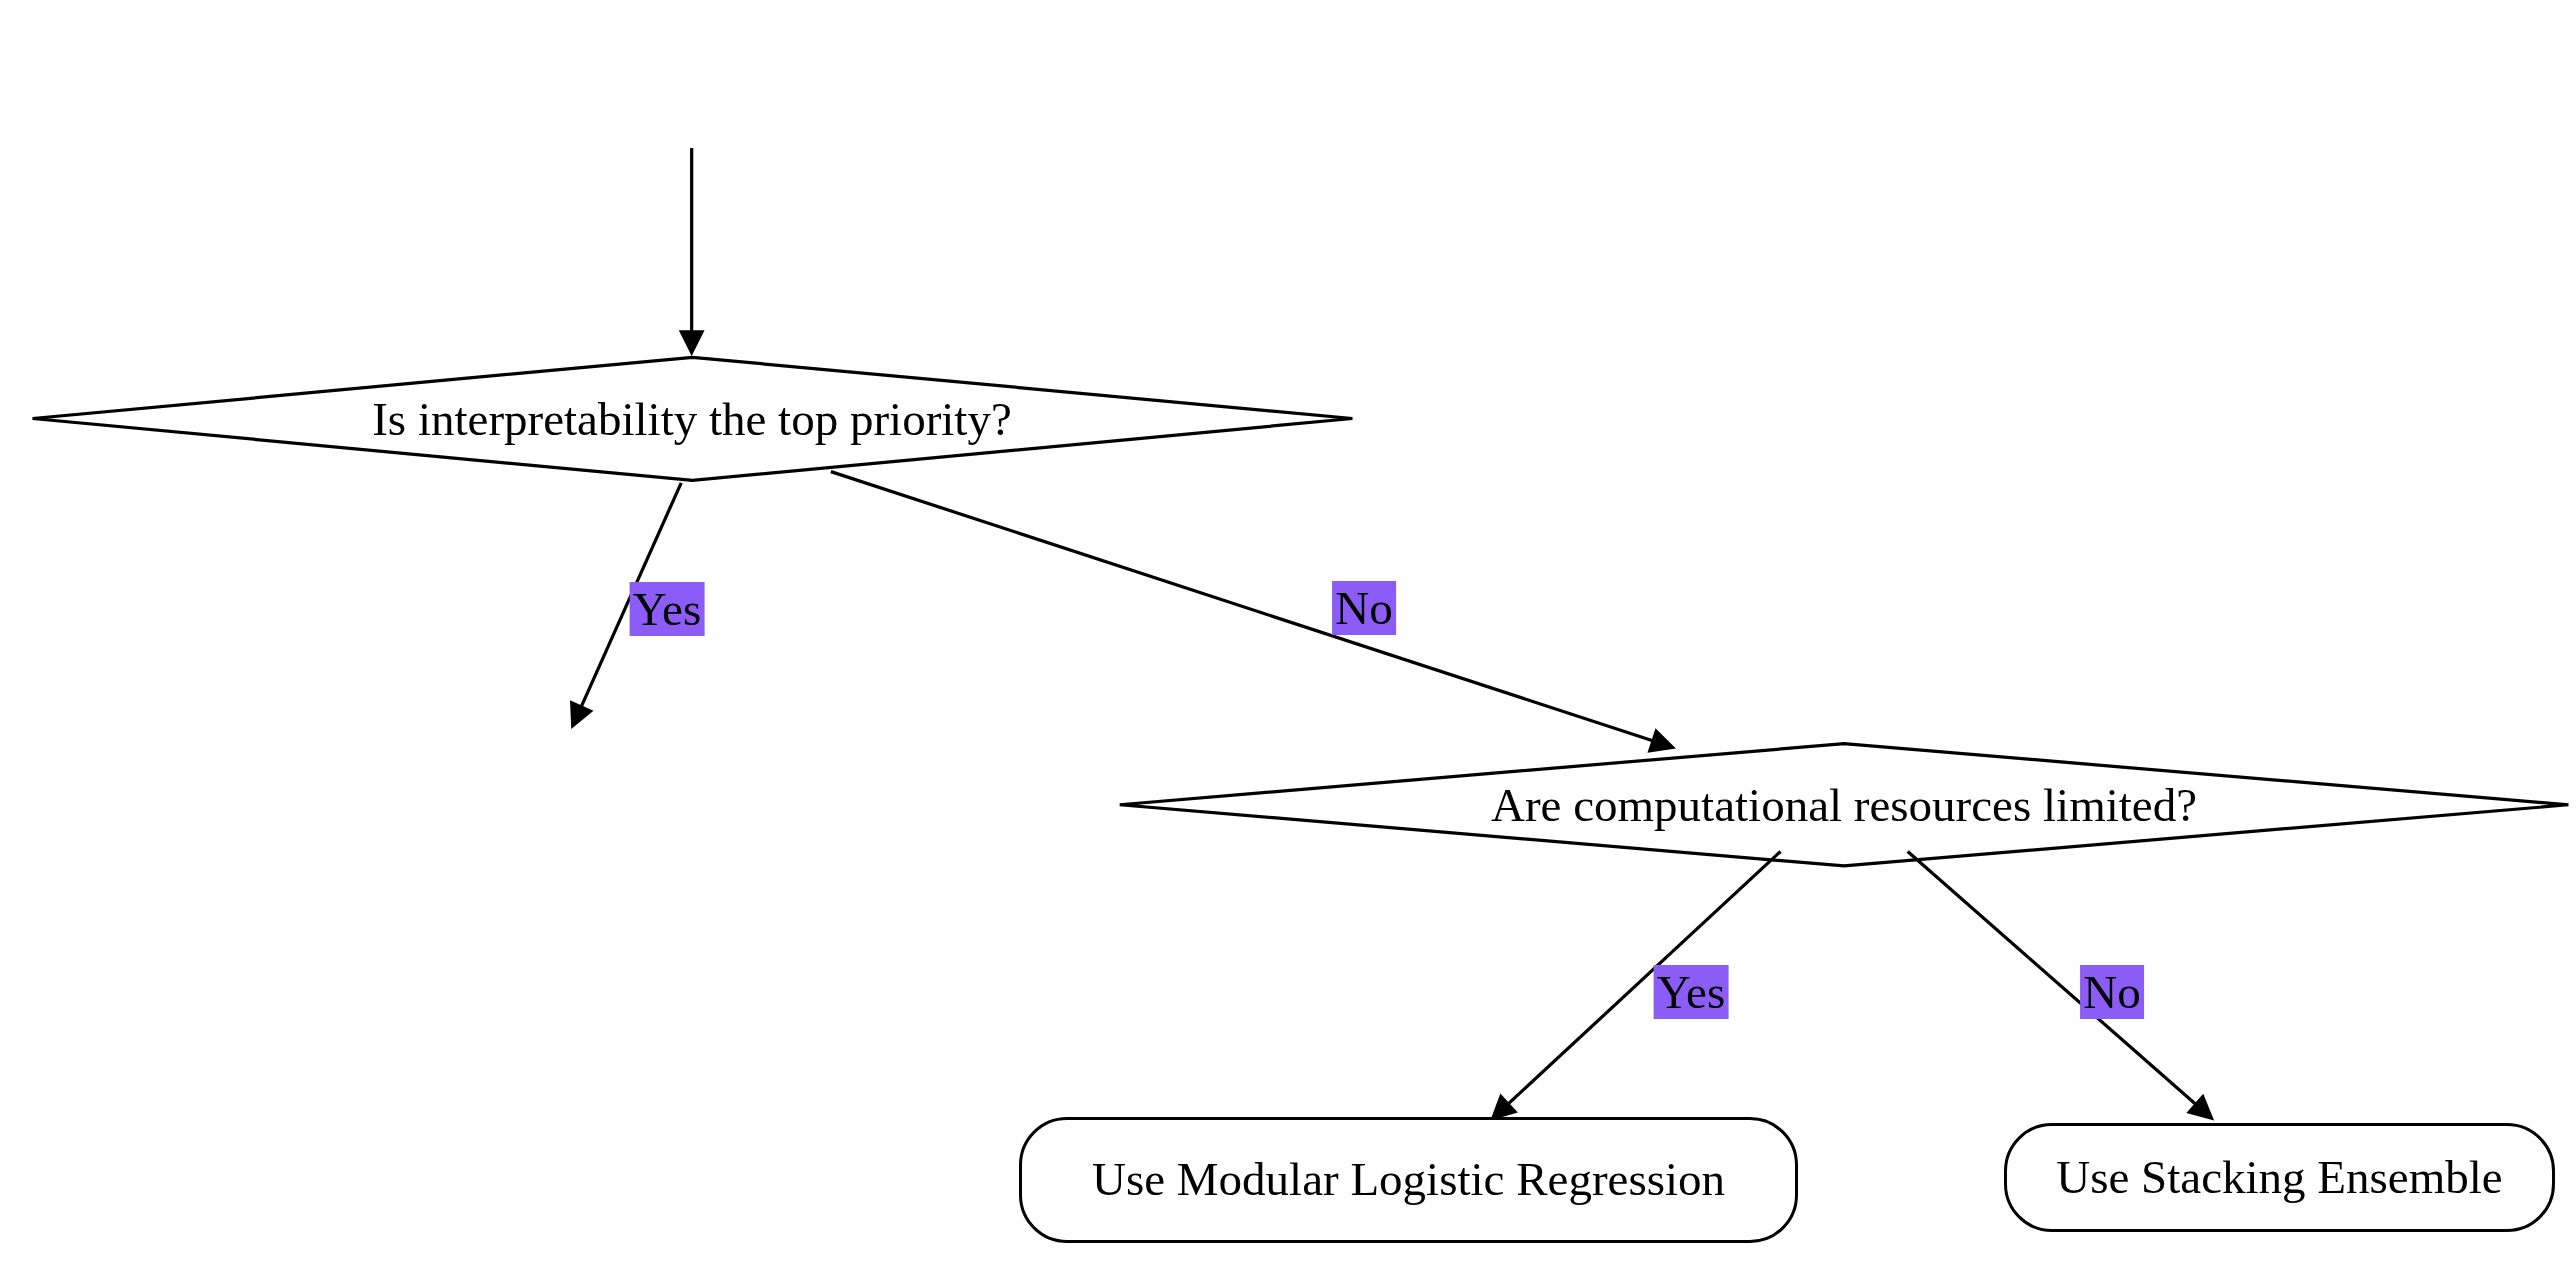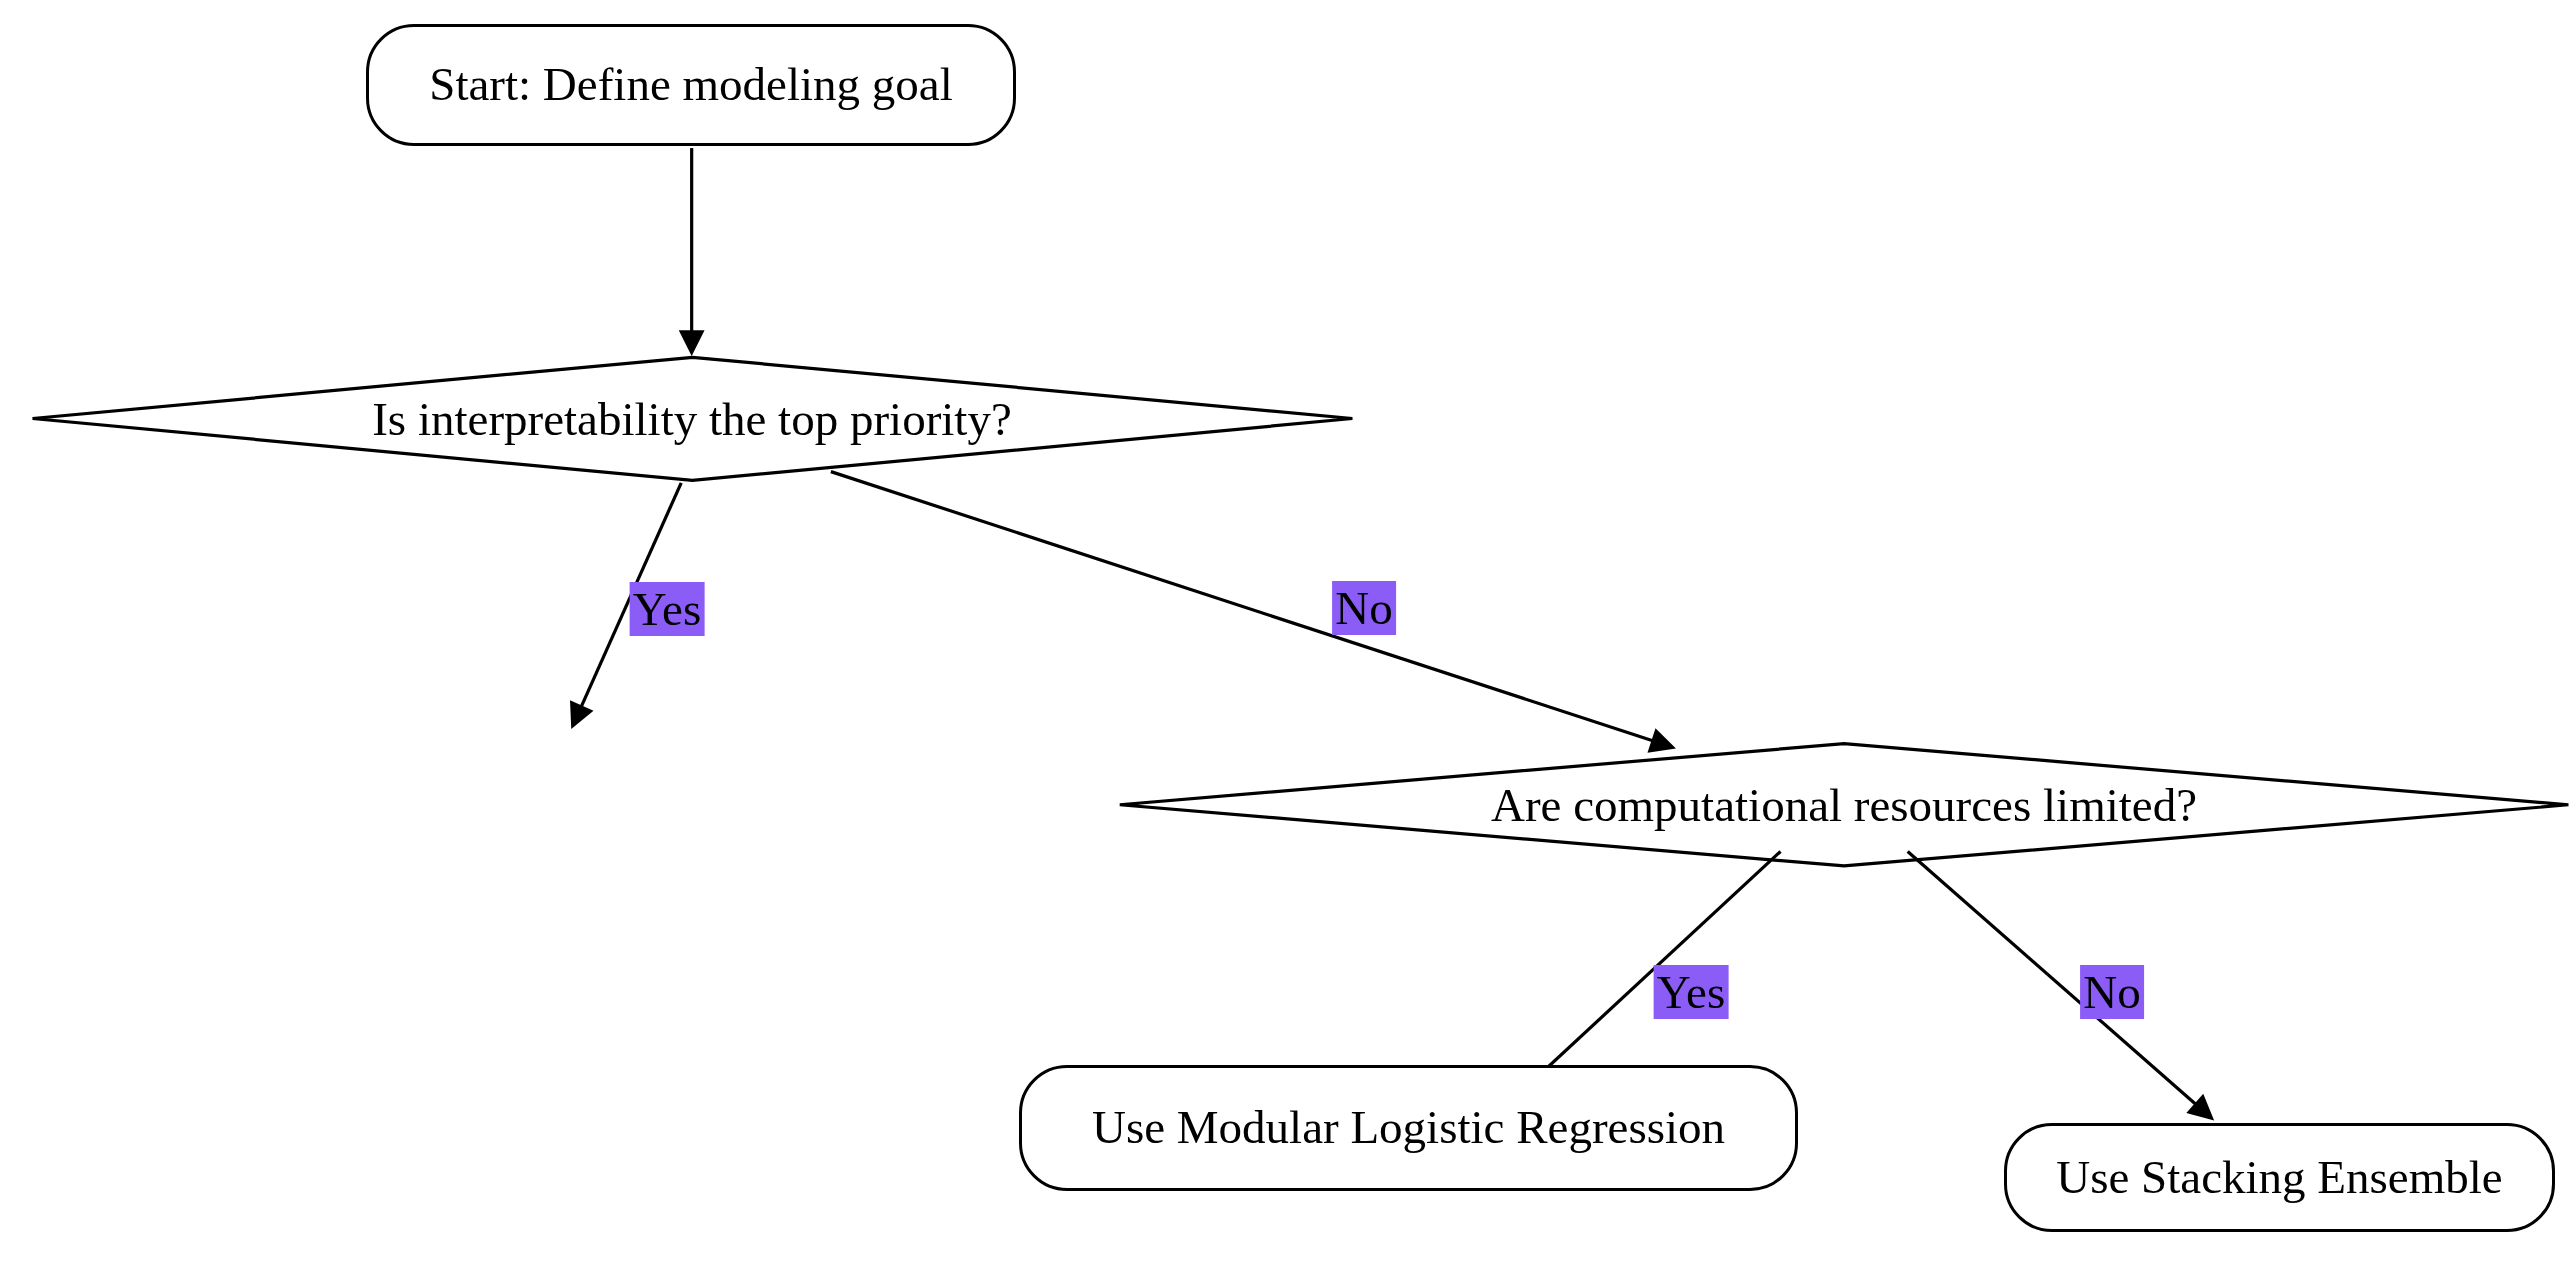--- a/index.html
+++ b/index.html
@@ -43,21 +43,21 @@
     background: #ffffff;
     border: 3.2px solid #000000;
     border-radius: 48px;
     font-size: 47px;
     line-height: 1.1;
     white-space: nowrap;
     z-index: 2;
   }
   .node-start            { left: 366px;  top: 24px;   width: 650px; height: 122px; }
   .node-single-logistic  { left: 173px;  top: 731px;  width: 720px; height: 121px; }
-  .node-modular-logistic { left: 1019px; top: 1065px; width: 779px; height: 126px; }
+  .node-modular-logistic { left: 1019px; top: 1117px; width: 779px; height: 126px; }
   .node-stacking         { left: 2004px; top: 1123px; width: 551px; height: 109px; }
   .diamond-label {
     position: absolute;
     transform: translate(-50%, -50%);
     font-size: 47px;
     white-space: nowrap;
     z-index: 2;
   }
   .diamond-label-interpretability { left: 692px;  top: 419px; }
   .diamond-label-resources        { left: 1844px; top: 805px; }
@@ -90,23 +90,20 @@
     <polygon class="diamond" points="40,520 860,444 1680,520 860,597"></polygon>
     <polygon class="diamond" points="1391,1000 2291,924 3191,1000 2291,1076"></polygon>
 
     <line x1="859" y1="184" x2="859" y2="436" marker-end="url(#arrow)"></line>
     <line x1="846" y1="600" x2="712" y2="900" marker-end="url(#arrow)"></line>
     <line x1="1032" y1="586" x2="2076" y2="928" marker-end="url(#arrow)"></line>
     <line x1="2212" y1="1058" x2="1856" y2="1388" marker-end="url(#arrow)"></line>
     <line x1="2370" y1="1058" x2="2746" y2="1388" marker-end="url(#arrow)"></line>
   </svg>
 
-  <div class="node node-start">
-    <span>Start: Define modeling goal</span>
-  </div>
 
   <div class="diamond-label diamond-label-interpretability">Is interpretability the top priority?</div>
 
 
   <div class="diamond-label diamond-label-resources">Are computational resources limited?</div>
 
   <div class="node node-modular-logistic">
     <span>Use Modular Logistic Regression</span>
   </div>
 

